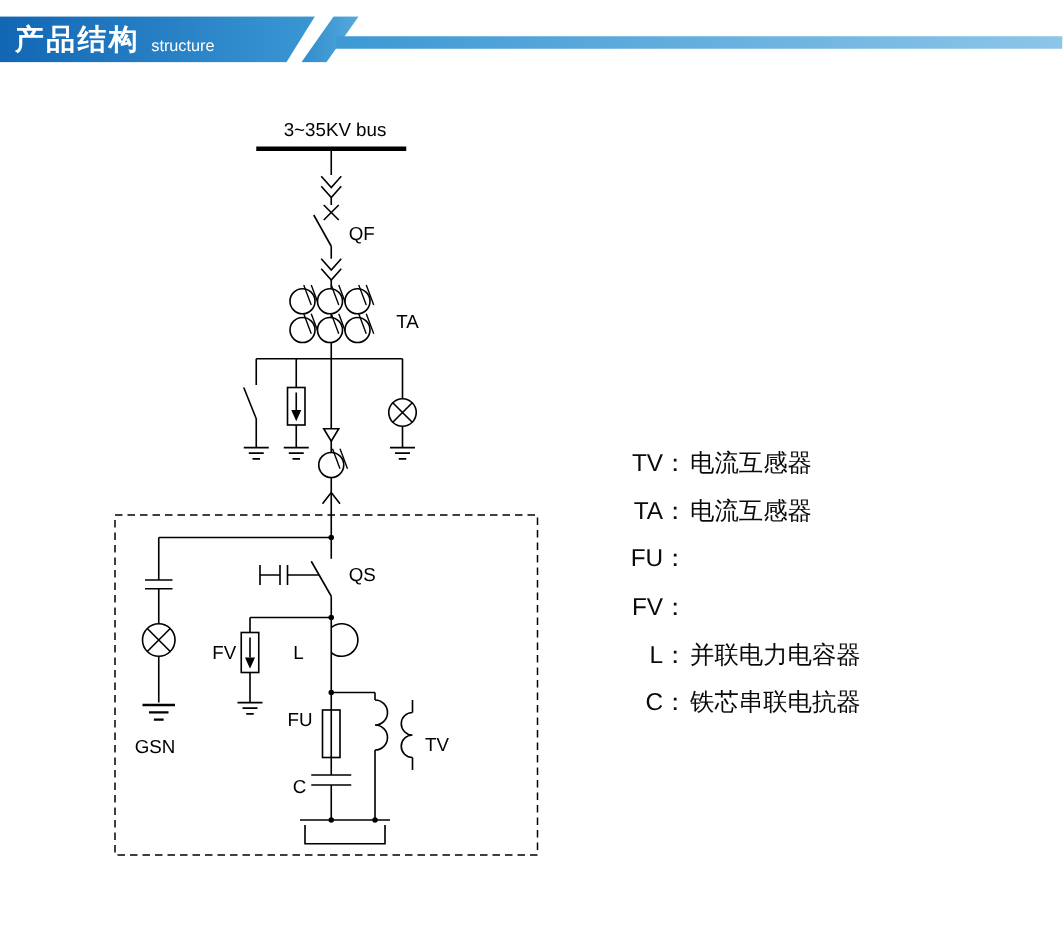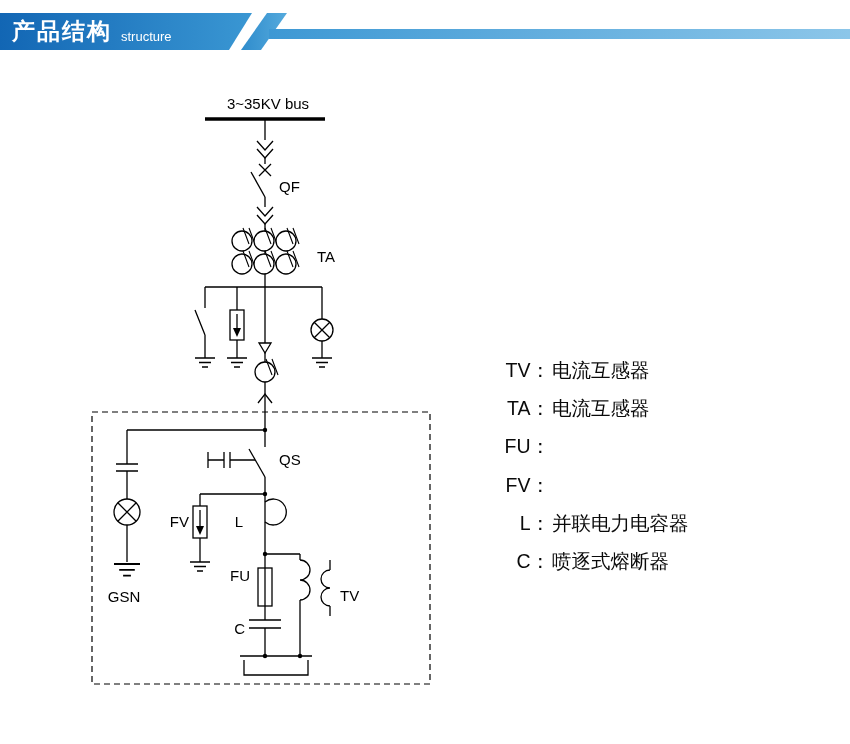--- a/index.html
+++ b/index.html
@@ -211,15 +211,15 @@
   </div>
   <div class="legend-row">
     <span class="legend-key">FV：</span>
   </div>
   <div class="legend-row">
     <span class="legend-key">L：</span>
     <span class="legend-desc">并联电力电容器</span>
   </div>
   <div class="legend-row">
     <span class="legend-key">C：</span>
-    <span class="legend-desc">喷逐式熔断器</span>
+    <span class="legend-desc">铁芯串联电抗器</span>
   </div>
 </div>
 
 </body></html>

